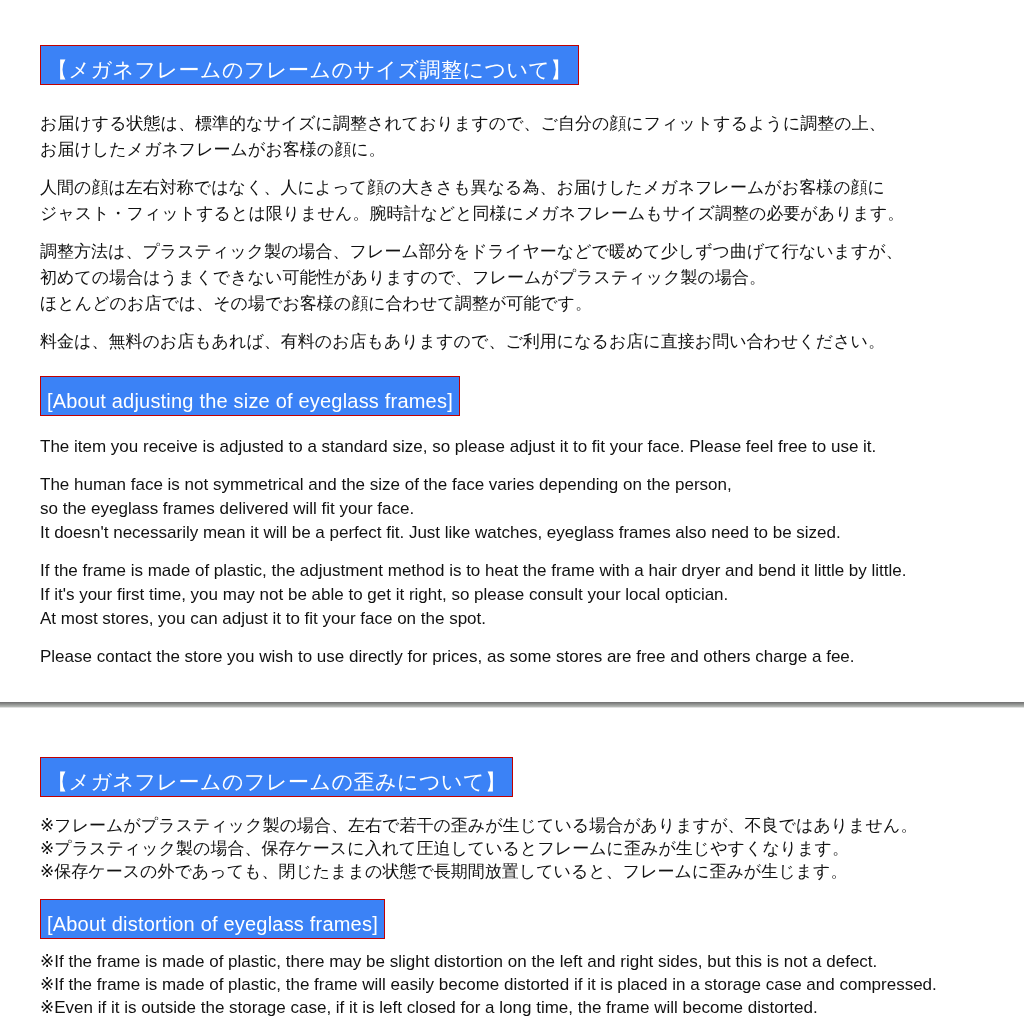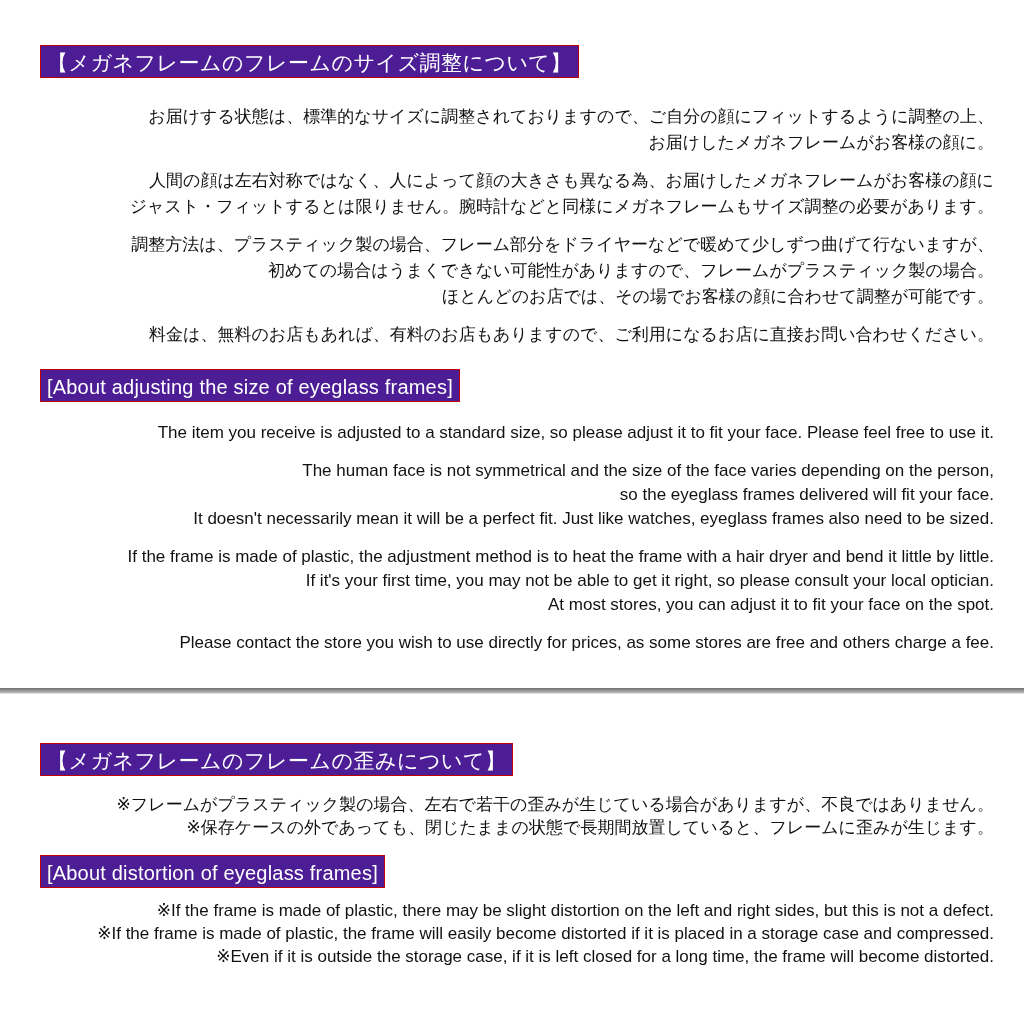--- a/index.html
+++ b/index.html
@@ -9,32 +9,32 @@
     background:#ffffff;
     font-family:"Liberation Sans","DejaVu Sans",sans-serif;
     color:#111;
     overflow:hidden;
   }
   .content{padding-left:40px;padding-right:30px;}
   .content.top{padding-top:45px;}
 
   .red-header{
     display:inline-block;
-    background:#4c1d95;
+    background:#3b82f6;
     border:1px solid #c00000;
     color:#ffffff;
     font-size:21px;
     line-height:22px;
-    padding:6px 6px 3px 6px;
+    padding:13px 6px 3px 6px;
     letter-spacing:0.5px;
     white-space:nowrap;
   }
   .red-header.en{font-size:20px;letter-spacing:0.2px;}
 
-  .para-group{margin:0;text-align:right;}
+  .para-group{margin:0;}
   .jp-body{margin-top:26px;font-size:17px;line-height:26px;}
   .en-body{margin-top:19px;font-size:17px;line-height:24px;}
   .para{margin:0 0 12px 0;padding:0;}
   .en-body .para{margin-bottom:14px;}
   .line{display:block;white-space:nowrap;}
 
   .h2-gap{margin-top:21px;}   
   .divider{
     width:1024px;height:5px;
     margin-top:33px;
@@ -99,20 +99,21 @@
 
   <div class="divider"></div>
 
   <div class="content">
 
     <div class="h3-gap"></div>
     <div class="red-header jp">【メガネフレームのフレームの歪みについて】</div>
 
     <div class="para-group bullets-jp">
       <span class="line">※フレームがプラスティック製の場合、左右で若干の歪みが生じている場合がありますが、不良ではありません。</span>
+      <span class="line">※プラスティック製の場合、保存ケースに入れて圧迫しているとフレームに歪みが生じやすくなります。</span>
       <span class="line">※保存ケースの外であっても、閉じたままの状態で長期間放置していると、フレームに歪みが生じます。</span>
     </div>
 
     <div class="h4-gap"></div>
     <div class="red-header en">[About distortion of eyeglass frames]</div>
 
     <div class="para-group bullets-en">
       <span class="line">※If the frame is made of plastic, there may be slight distortion on the left and right sides, but this is not a defect.</span>
       <span class="line">※If the frame is made of plastic, the frame will easily become distorted if it is placed in a storage case and compressed.</span>
       <span class="line">※Even if it is outside the storage case, if it is left closed for a long time, the frame will become distorted.</span>

